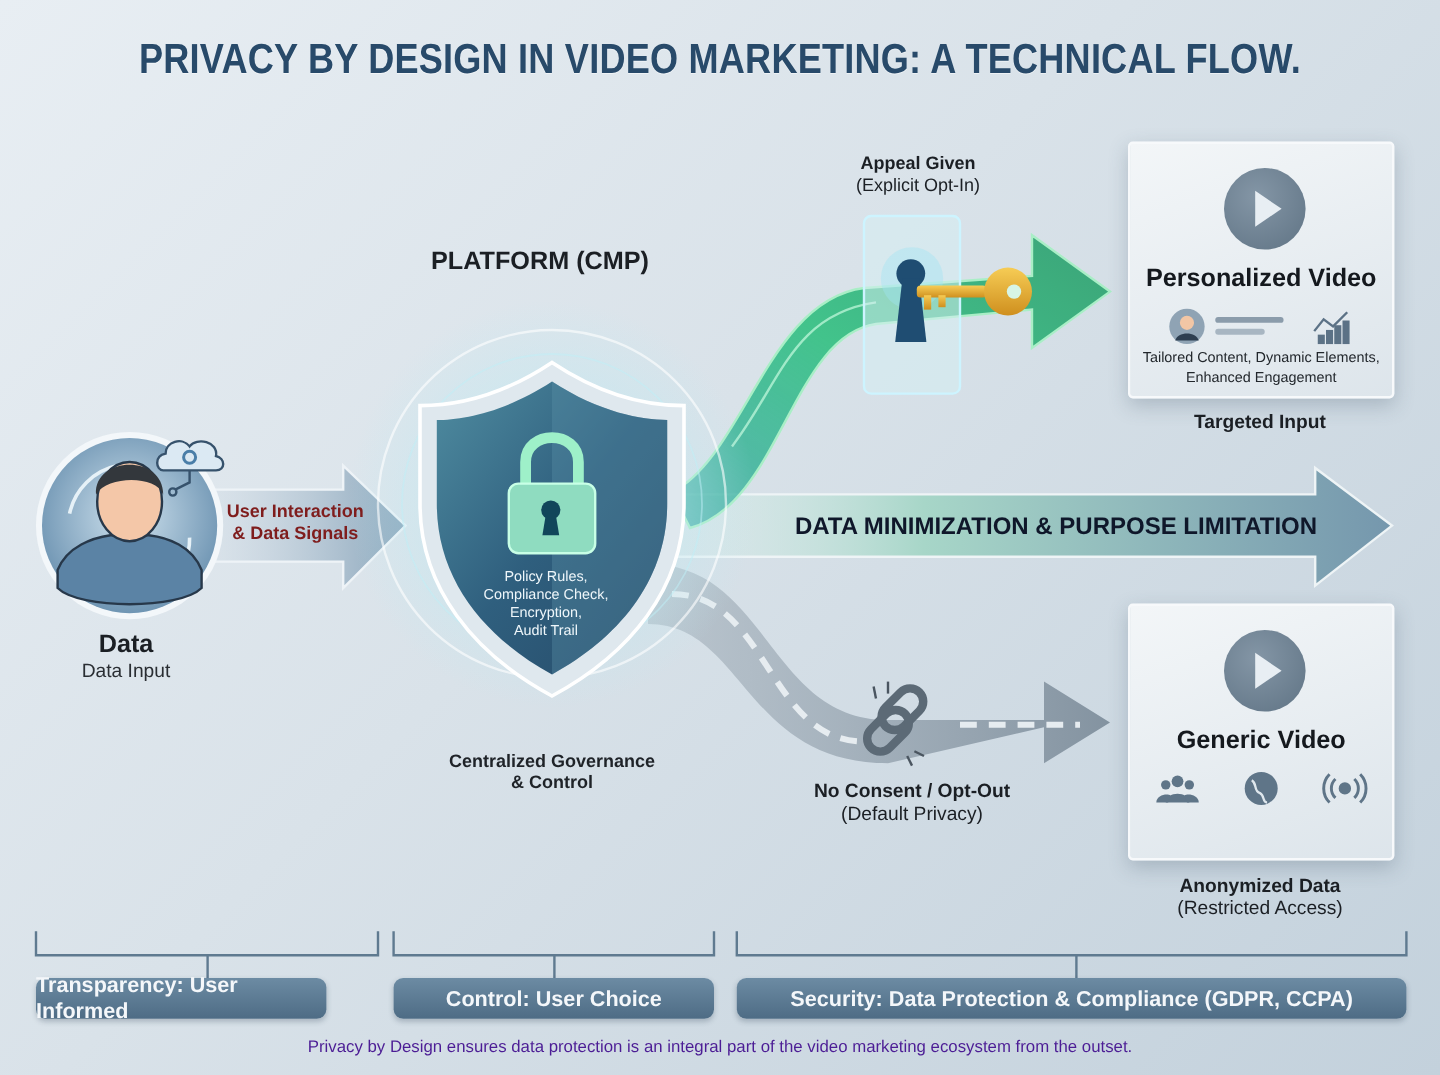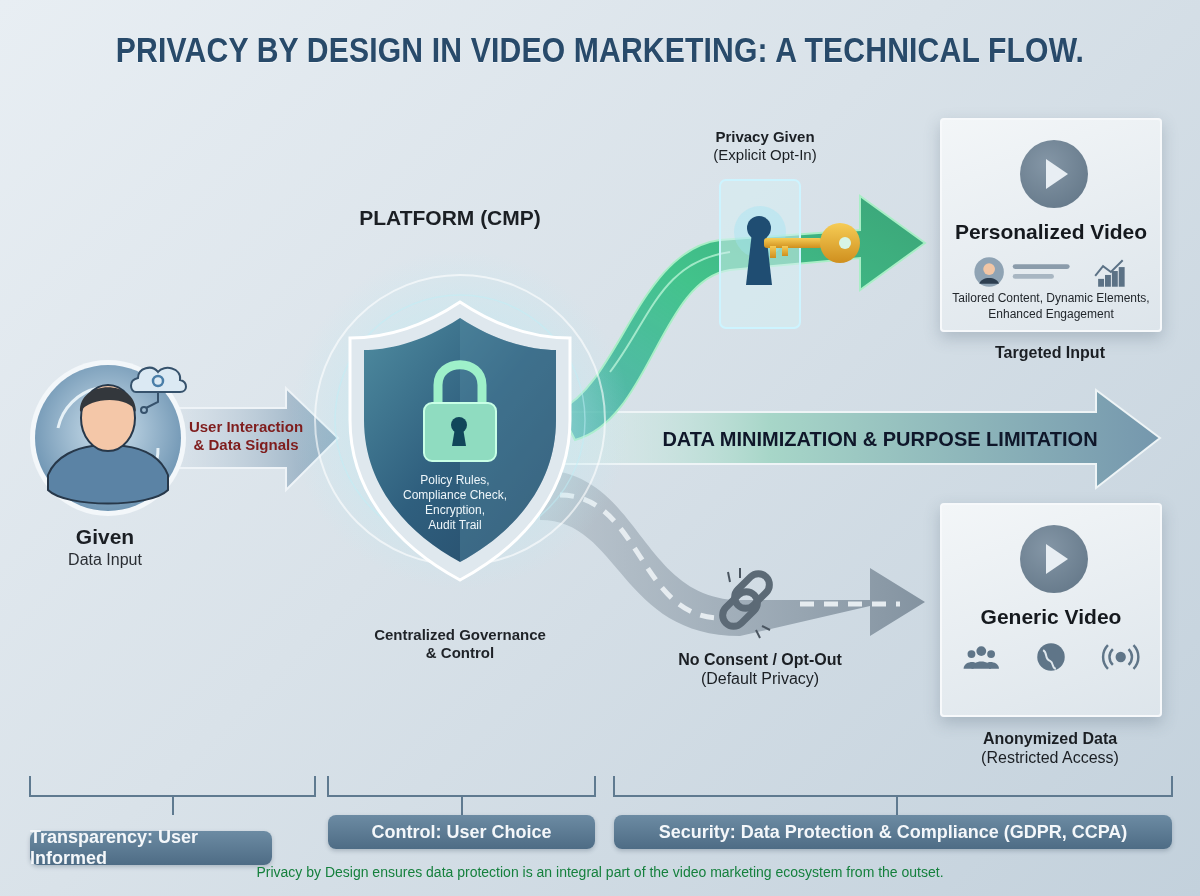--- a/index.html
+++ b/index.html
@@ -58,21 +58,21 @@
   .targeted { left: 930px; top: 343px; width: 240px; font-size: 16px; }
   .anon { left: 930px; top: 729px; width: 240px; font-size: 16px; }
 
   .pill {
     position: absolute; height: 34px; border-radius: 8px;
     background: linear-gradient(180deg, #6c8ba3, #4e6c85);
     color: #f4f7fa; font-size: 18px; font-weight: 700;
     display: flex; align-items: center; justify-content: center;
     box-shadow: 0 2px 4px rgba(40,60,80,0.25);
   }
-  .footer { left: 0; top: 864px; width: 1200px; text-align: center; font-size: 14px; color: #15803d; }
+  .footer { left: 0; top: 864px; width: 1200px; text-align: center; font-size: 14px; color: #4c1d95; }
 </style>
 </head>
 <body>
 
 <svg class="bg" width="1200" height="896" viewBox="0 0 1200 896">
   <defs>
     <radialGradient id="glow" cx="50%" cy="50%" r="50%">
       <stop offset="0%" stop-color="#ffffff" stop-opacity="0.95"></stop>
       <stop offset="45%" stop-color="#bfeaf2" stop-opacity="0.55"></stop>
       <stop offset="100%" stop-color="#bfeaf2" stop-opacity="0"></stop>
@@ -192,21 +192,21 @@
     <line x1="173" y1="796" x2="173" y2="815"></line>
     <path d="M 328 776 L 328 796 L 595 796 L 595 776"></path>
     <line x1="462" y1="796" x2="462" y2="815"></line>
     <path d="M 614 776 L 614 796 L 1172 796 L 1172 776"></path>
     <line x1="897" y1="796" x2="897" y2="815"></line>
   </g>
 </svg>
 
 <div class="abs title">PRIVACY BY DESIGN IN VIDEO MARKETING: A TECHNICAL FLOW.</div>
 
-<div class="abs lbl user-name">Given</div>
+<div class="abs lbl user-name">Data</div>
 <div class="abs lbl user-sub">Data Input</div>
 
 <div class="abs lbl arrow-label">
   <div>User Interaction</div>
   <div>&amp; Data Signals</div>
 </div>
 
 <div class="abs lbl cmp-title">
   <div>PLATFORM (CMP)</div>
 </div>
@@ -215,21 +215,21 @@
   <div>Compliance Check,</div>
   <div>Encryption,</div>
   <div>Audit Trail</div>
 </div>
 <div class="abs lbl gov">
   <div>Centralized Governance</div>
   <div>&amp; Control</div>
 </div>
 
 <div class="abs lbl consent">
-  <div class="b">Privacy Given</div>
+  <div class="b">Appeal Given</div>
   <div>(Explicit Opt-In)</div>
 </div>
 
 <div class="abs lbl dm-label">DATA MINIMIZATION &amp; PURPOSE LIMITATION</div>
 
 <div class="abs lbl noconsent">
   <div class="b">No Consent / Opt-Out</div>
   <div>(Default Privacy)</div>
 </div>
 
@@ -286,17 +286,17 @@
       <path d="M 169 4 A 17 17 0 0 0 169 28"></path>
       <path d="M 195 4 A 17 17 0 0 1 195 28"></path>
     </g>
   </svg>
 </div>
 <div class="abs lbl anon">
   <div class="b">Anonymized Data</div>
   <div>(Restricted Access)</div>
 </div>
 
-<div class="pill" style="left:30px; top:815px; width:242px;margin-top:16px;">Transparency: User Informed</div>
+<div class="pill" style="left:30px; top:815px; width:242px;">Transparency: User Informed</div>
 <div class="pill" style="left:328px; top:815px; width:267px;">Control: User Choice</div>
 <div class="pill" style="left:614px; top:815px; width:558px;">Security: Data Protection &amp; Compliance (GDPR, CCPA)</div>
 
 <div class="abs footer">Privacy by Design ensures data protection is an integral part of the video marketing ecosystem from the outset.</div>
 
 </body></html>

